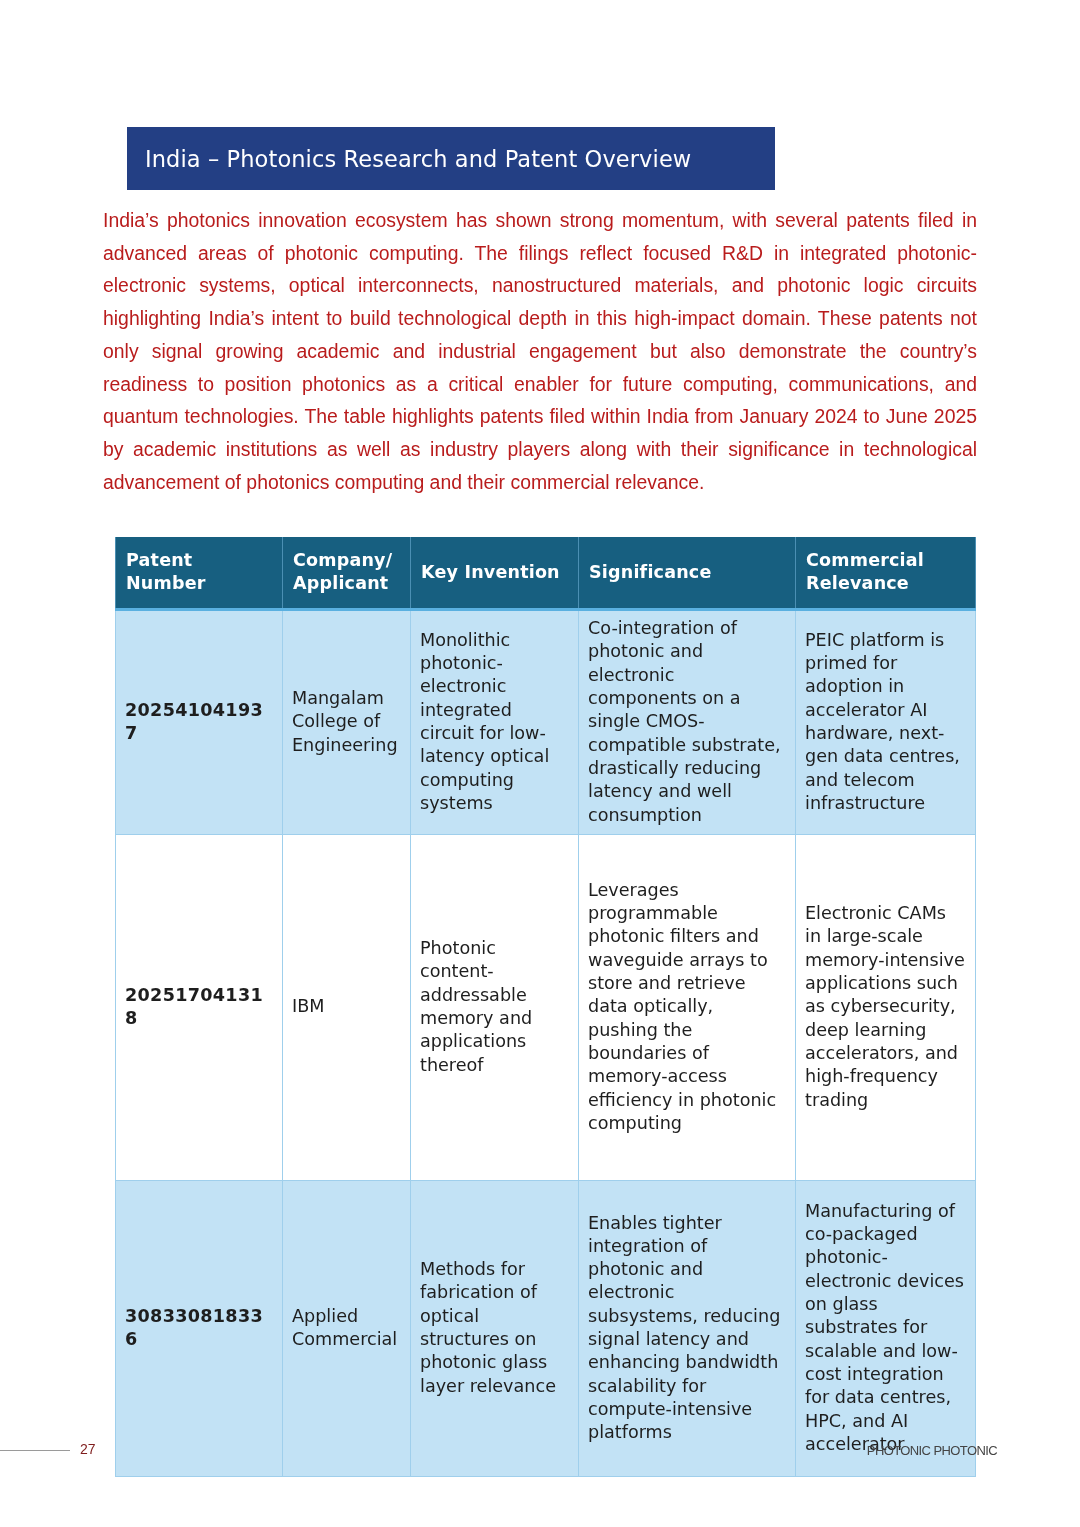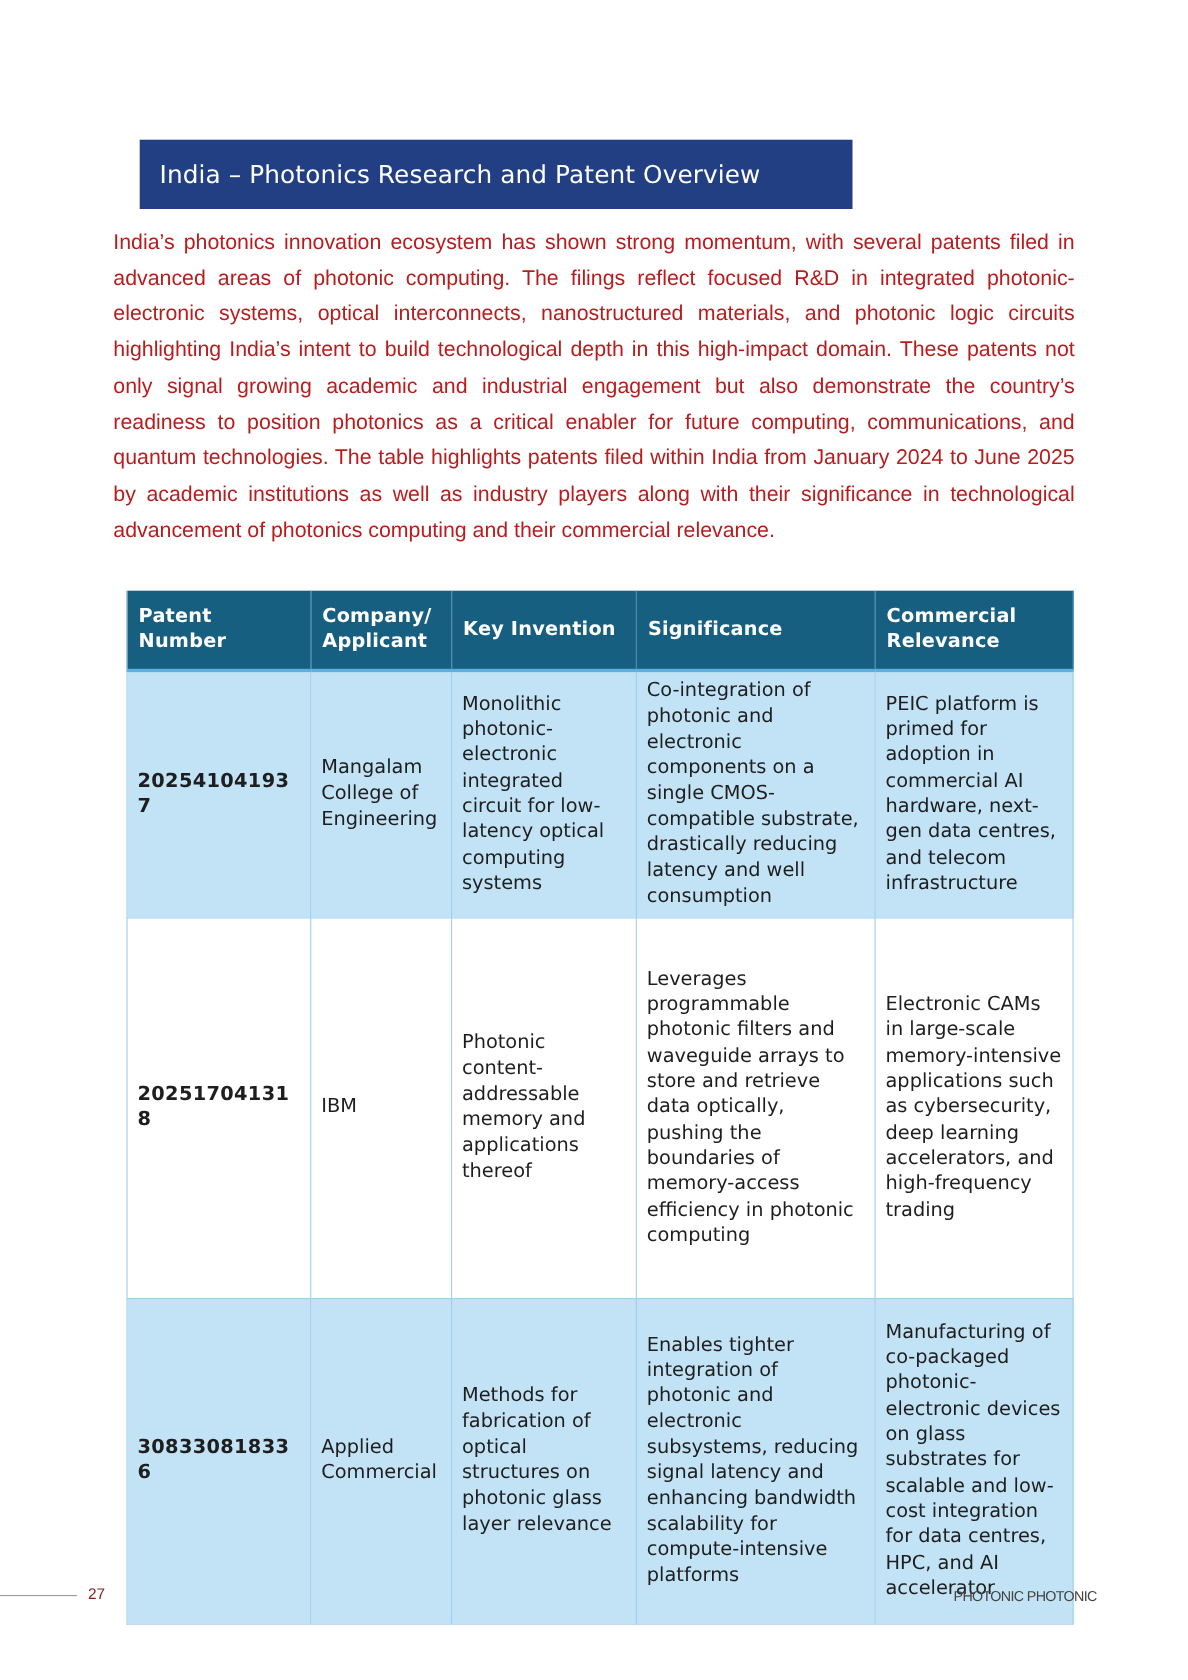--- a/index.html
+++ b/index.html
@@ -146,21 +146,21 @@
       <th>Significance</th>
       <th>Commercial Relevance</th>
     </tr>
   </thead>
   <tbody>
     <tr class="shaded r1">
       <td class="patent-no">202541041937</td>
       <td>Mangalam College of Engineering</td>
       <td>Monolithic photonic-electronic integrated circuit for low-latency optical computing systems</td>
       <td>Co-integration of photonic and electronic components on a single CMOS-compatible substrate, drastically reducing latency and well consumption</td>
-      <td>PEIC platform is primed for adoption in commercial AI hardware, next-gen data centres, and telecom infrastructure</td>
+      <td>PEIC platform is primed for adoption in accelerator AI hardware, next-gen data centres, and telecom infrastructure</td>
     </tr>
     <tr class="plain r2">
       <td class="patent-no">202517041318</td>
       <td>IBM</td>
       <td>Photonic content-addressable memory and applications thereof</td>
       <td>Leverages programmable photonic filters and waveguide arrays to store and retrieve data optically, pushing the boundaries of memory-access efficiency in photonic computing</td>
       <td>Electronic CAMs in large-scale memory-intensive applications such as cybersecurity, deep learning accelerators, and high-frequency trading</td>
     </tr>
     <tr class="shaded r3">
       <td class="patent-no">308330818336</td>

